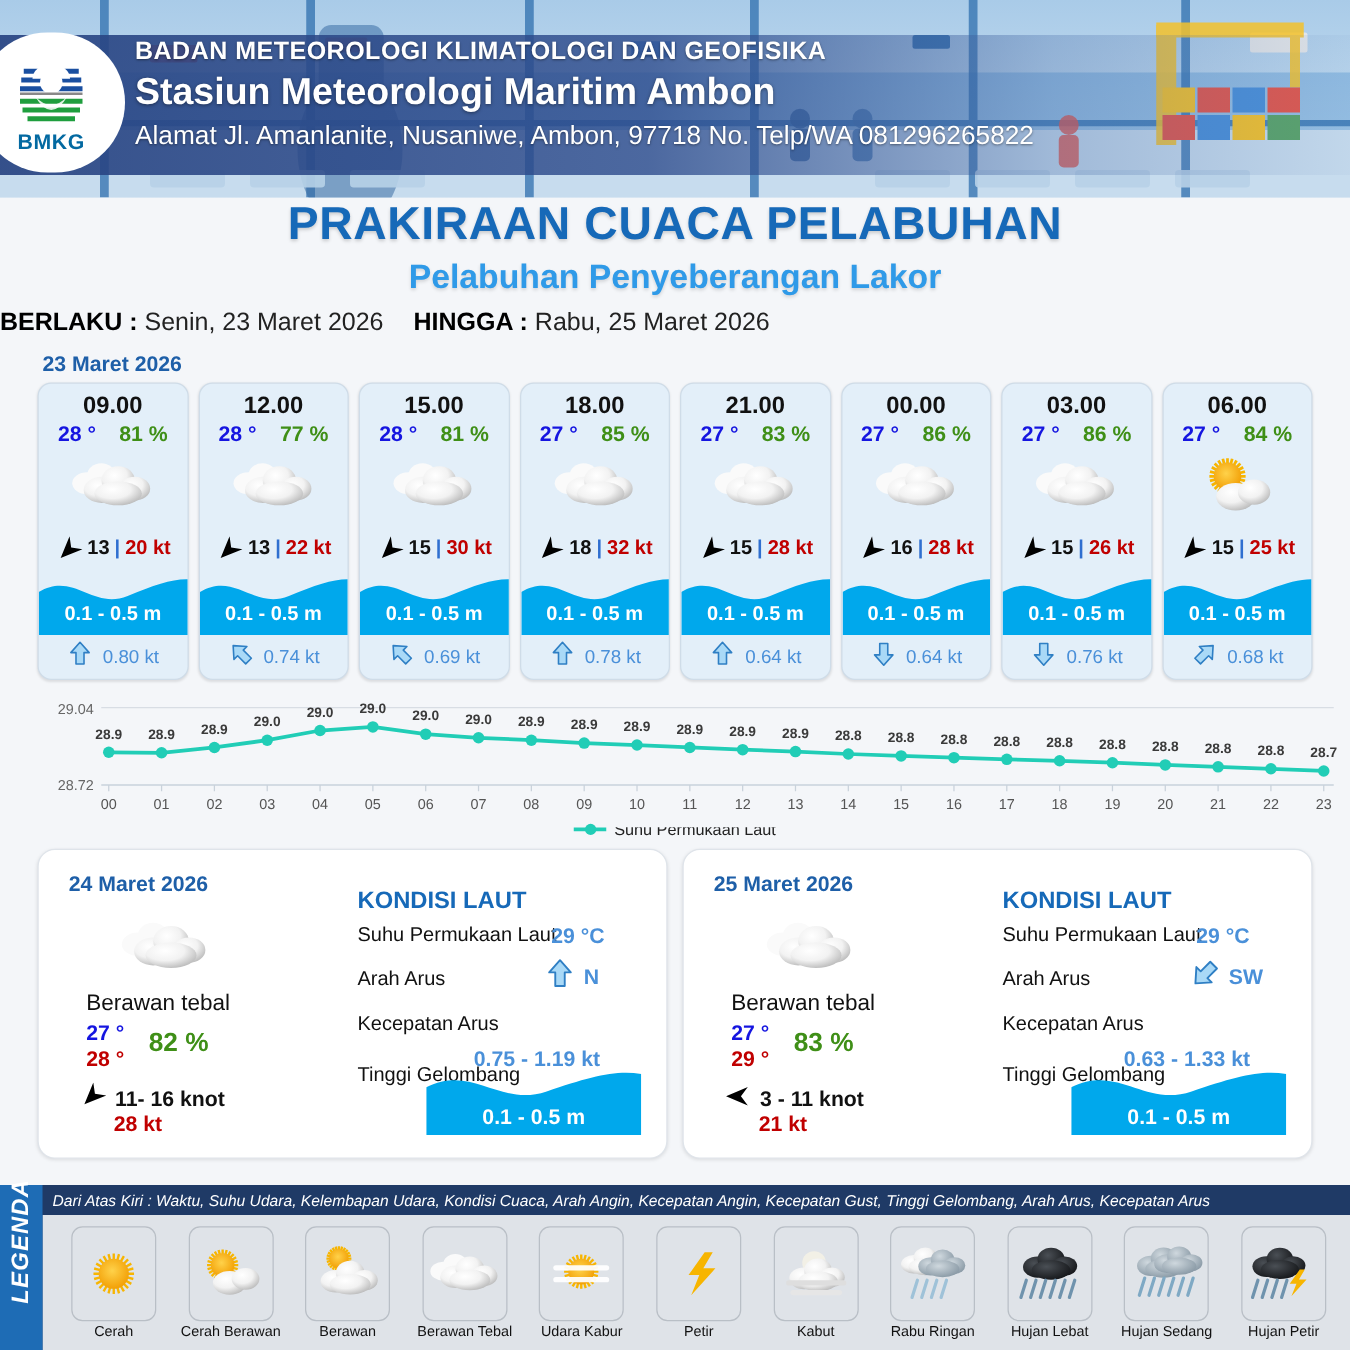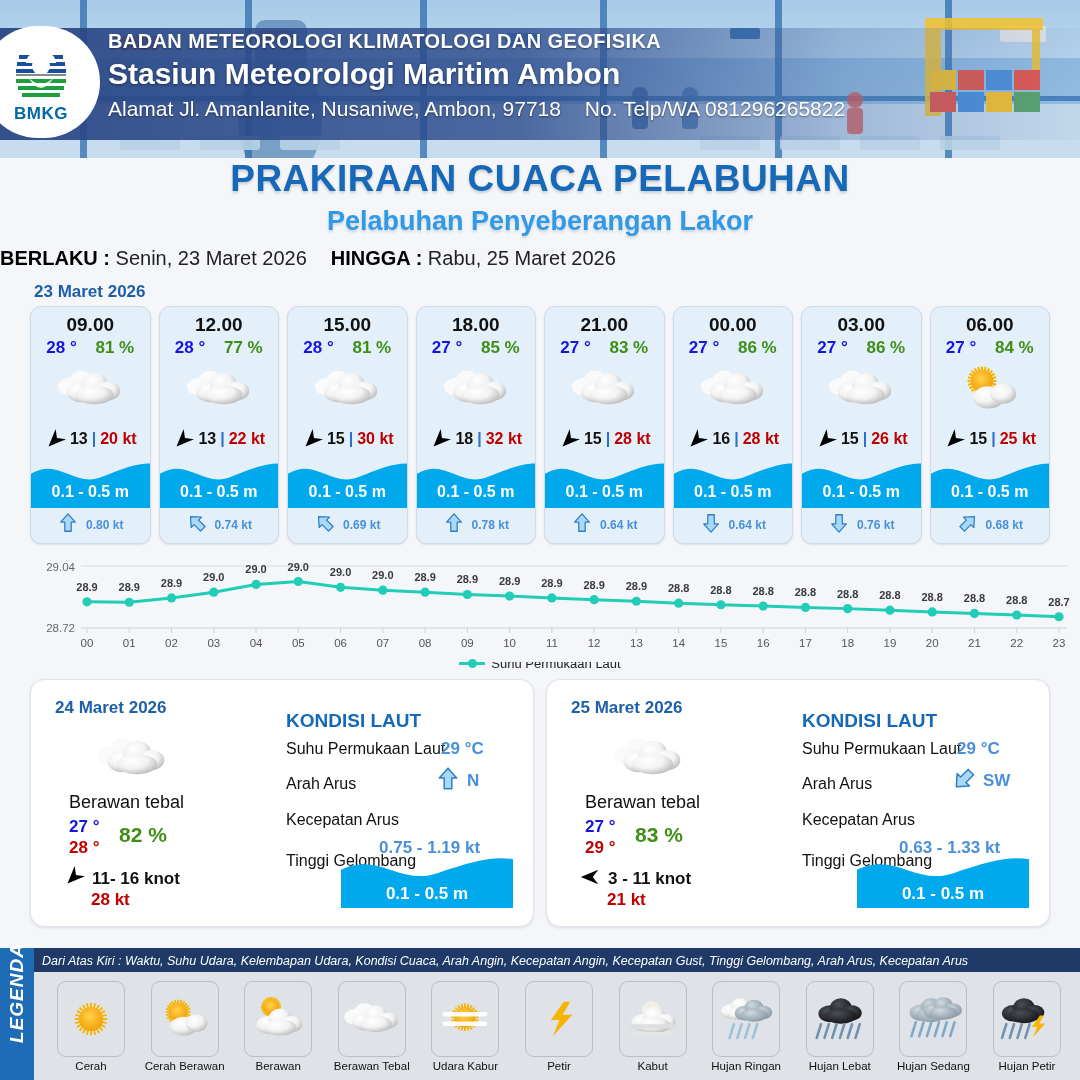--- a/index.html
+++ b/index.html
@@ -26,21 +26,21 @@
     position:absolute; left:-18px; top:26px; width:118px; height:112px;
     background:#fff; border-radius:60px; z-index:5;
     display:flex; flex-direction:column; align-items:center; justify-content:center;
   }
   .logo-circle { width:62px; height:62px; position:relative; }
   .logo-text { font-size:17px; font-weight:bold; color:#0369a1; letter-spacing:.5px; margin-top:1px;}
   .hdr-texts { position:absolute; left:108px; top:30px; z-index:6; }
   .hdr-l1 { font-size:20px; font-weight:bold; color:#fff; letter-spacing:.4px; text-shadow:0 1px 2px rgba(0,0,0,.45); }
   .hdr-l2 { font-size:30px; font-weight:bold; color:#fff; margin-top:4px; text-shadow:0 1px 3px rgba(0,0,0,.45); }
   .hdr-l3 { font-size:21px; color:#fff; margin-top:6px; text-shadow:0 1px 2px rgba(0,0,0,.45); }
-  .hdr-l3 span { margin-left:18px; }
+  .hdr-l3 span { }
 
   
   .title-wrap { text-align:center; }
   .t-main { font-size:37px; font-weight:bold; color:#1669b8; letter-spacing:.5px;
             text-shadow:0 2px 3px rgba(0,0,0,.18); }
   .t-sub  { font-size:27px; font-weight:bold; color:#2f9ae8; margin-top:6px;
             text-shadow:0 2px 3px rgba(0,0,0,.15); }
   .t-valid { margin-top:10px; font-size:20px; color:#222; display:flex; gap:24px;}
   .t-valid b { color:#000; }
 
@@ -60,21 +60,21 @@
   .c-wind { display:flex; align-items:center; justify-content:center; gap:4px; height:30px; margin-top:6px;}
   .c-wdir { width:22px; height:20px; }
   .c-wspd { font-size:16px; font-weight:bold; color:#111; }
   .c-sep  { font-size:16px; font-weight:bold; color:#2f6fd0; }
   .c-gust { font-size:16px; font-weight:bold; color:#c00000; }
   .c-wave { position:relative; height:52px; margin-top:2px; }
   .c-wave svg { position:absolute; left:0; top:0; }
   .c-wavetxt { position:absolute; left:0; right:0; bottom:7px; text-align:center;
                font-size:16px; font-weight:bold; color:#fff; }
   .c-cur { display:flex; align-items:center; justify-content:center; gap:7px; height:34px; }
-  .c-curtxt { font-size:12px; font-weight:bold; color:#4a90d9; }
+  .c-curtxt { font-size:15px; font-weight:normal; color:#4a90d9; }
 
   
   .chart-box { position:relative; margin:10px 0 0 17px; height:108px; width:1080px; }
   .chart-svg { display:block; }
   .chart-legend { text-align:center; margin-top:-6px; font-size:13px; color:#222;
                   display:flex; align-items:center; justify-content:center; gap:6px;}
   .lg-mark { display:inline-block; width:26px; height:3px; background:#21cdb6; position:relative; }
   .lg-mark::after { content:""; position:absolute; left:9px; top:-3.5px; width:9px; height:9px;
                     border-radius:50%; background:#21cdb6; }
 
@@ -1403,21 +1403,21 @@
     <ellipse cx="30" cy="14" rx="14" ry="12" fill="url(#cg)"></ellipse>
     <ellipse cx="44" cy="21" rx="13" ry="10" fill="url(#cg)"></ellipse>
     <ellipse cx="30" cy="25" rx="20" ry="10" fill="url(#cg)"></ellipse>
   </g>
               <line x1="22" y1="34" x2="17" y2="50" stroke="#9fc2d8" stroke-width="3" stroke-linecap="round"></line>
               <line x1="31" y1="34" x2="26" y2="50" stroke="#9fc2d8" stroke-width="3" stroke-linecap="round"></line>
               <line x1="40" y1="34" x2="35" y2="50" stroke="#9fc2d8" stroke-width="3" stroke-linecap="round"></line>
               <line x1="49" y1="34" x2="44" y2="50" stroke="#9fc2d8" stroke-width="3" stroke-linecap="round"></line>
             </svg>
           </div>
-    <div class="lg-cap">Hujan Ringan</div>
+    <div class="lg-cap">Rabu Ringan</div>
         </div>
         <div class="lg-item">
           <div class="lg-box">
             <svg width="62" height="50" viewBox="0 0 72 56">
               <defs>
     <radialGradient id="cw" cx="38%" cy="33%" r="70%">
       <stop offset="0%" stop-color="#ffffff"></stop>
                   <stop offset="55%" stop-color="#f2f2f2"></stop>
       <stop offset="100%" stop-color="#bdbdbd"></stop>
     </radialGradient>

